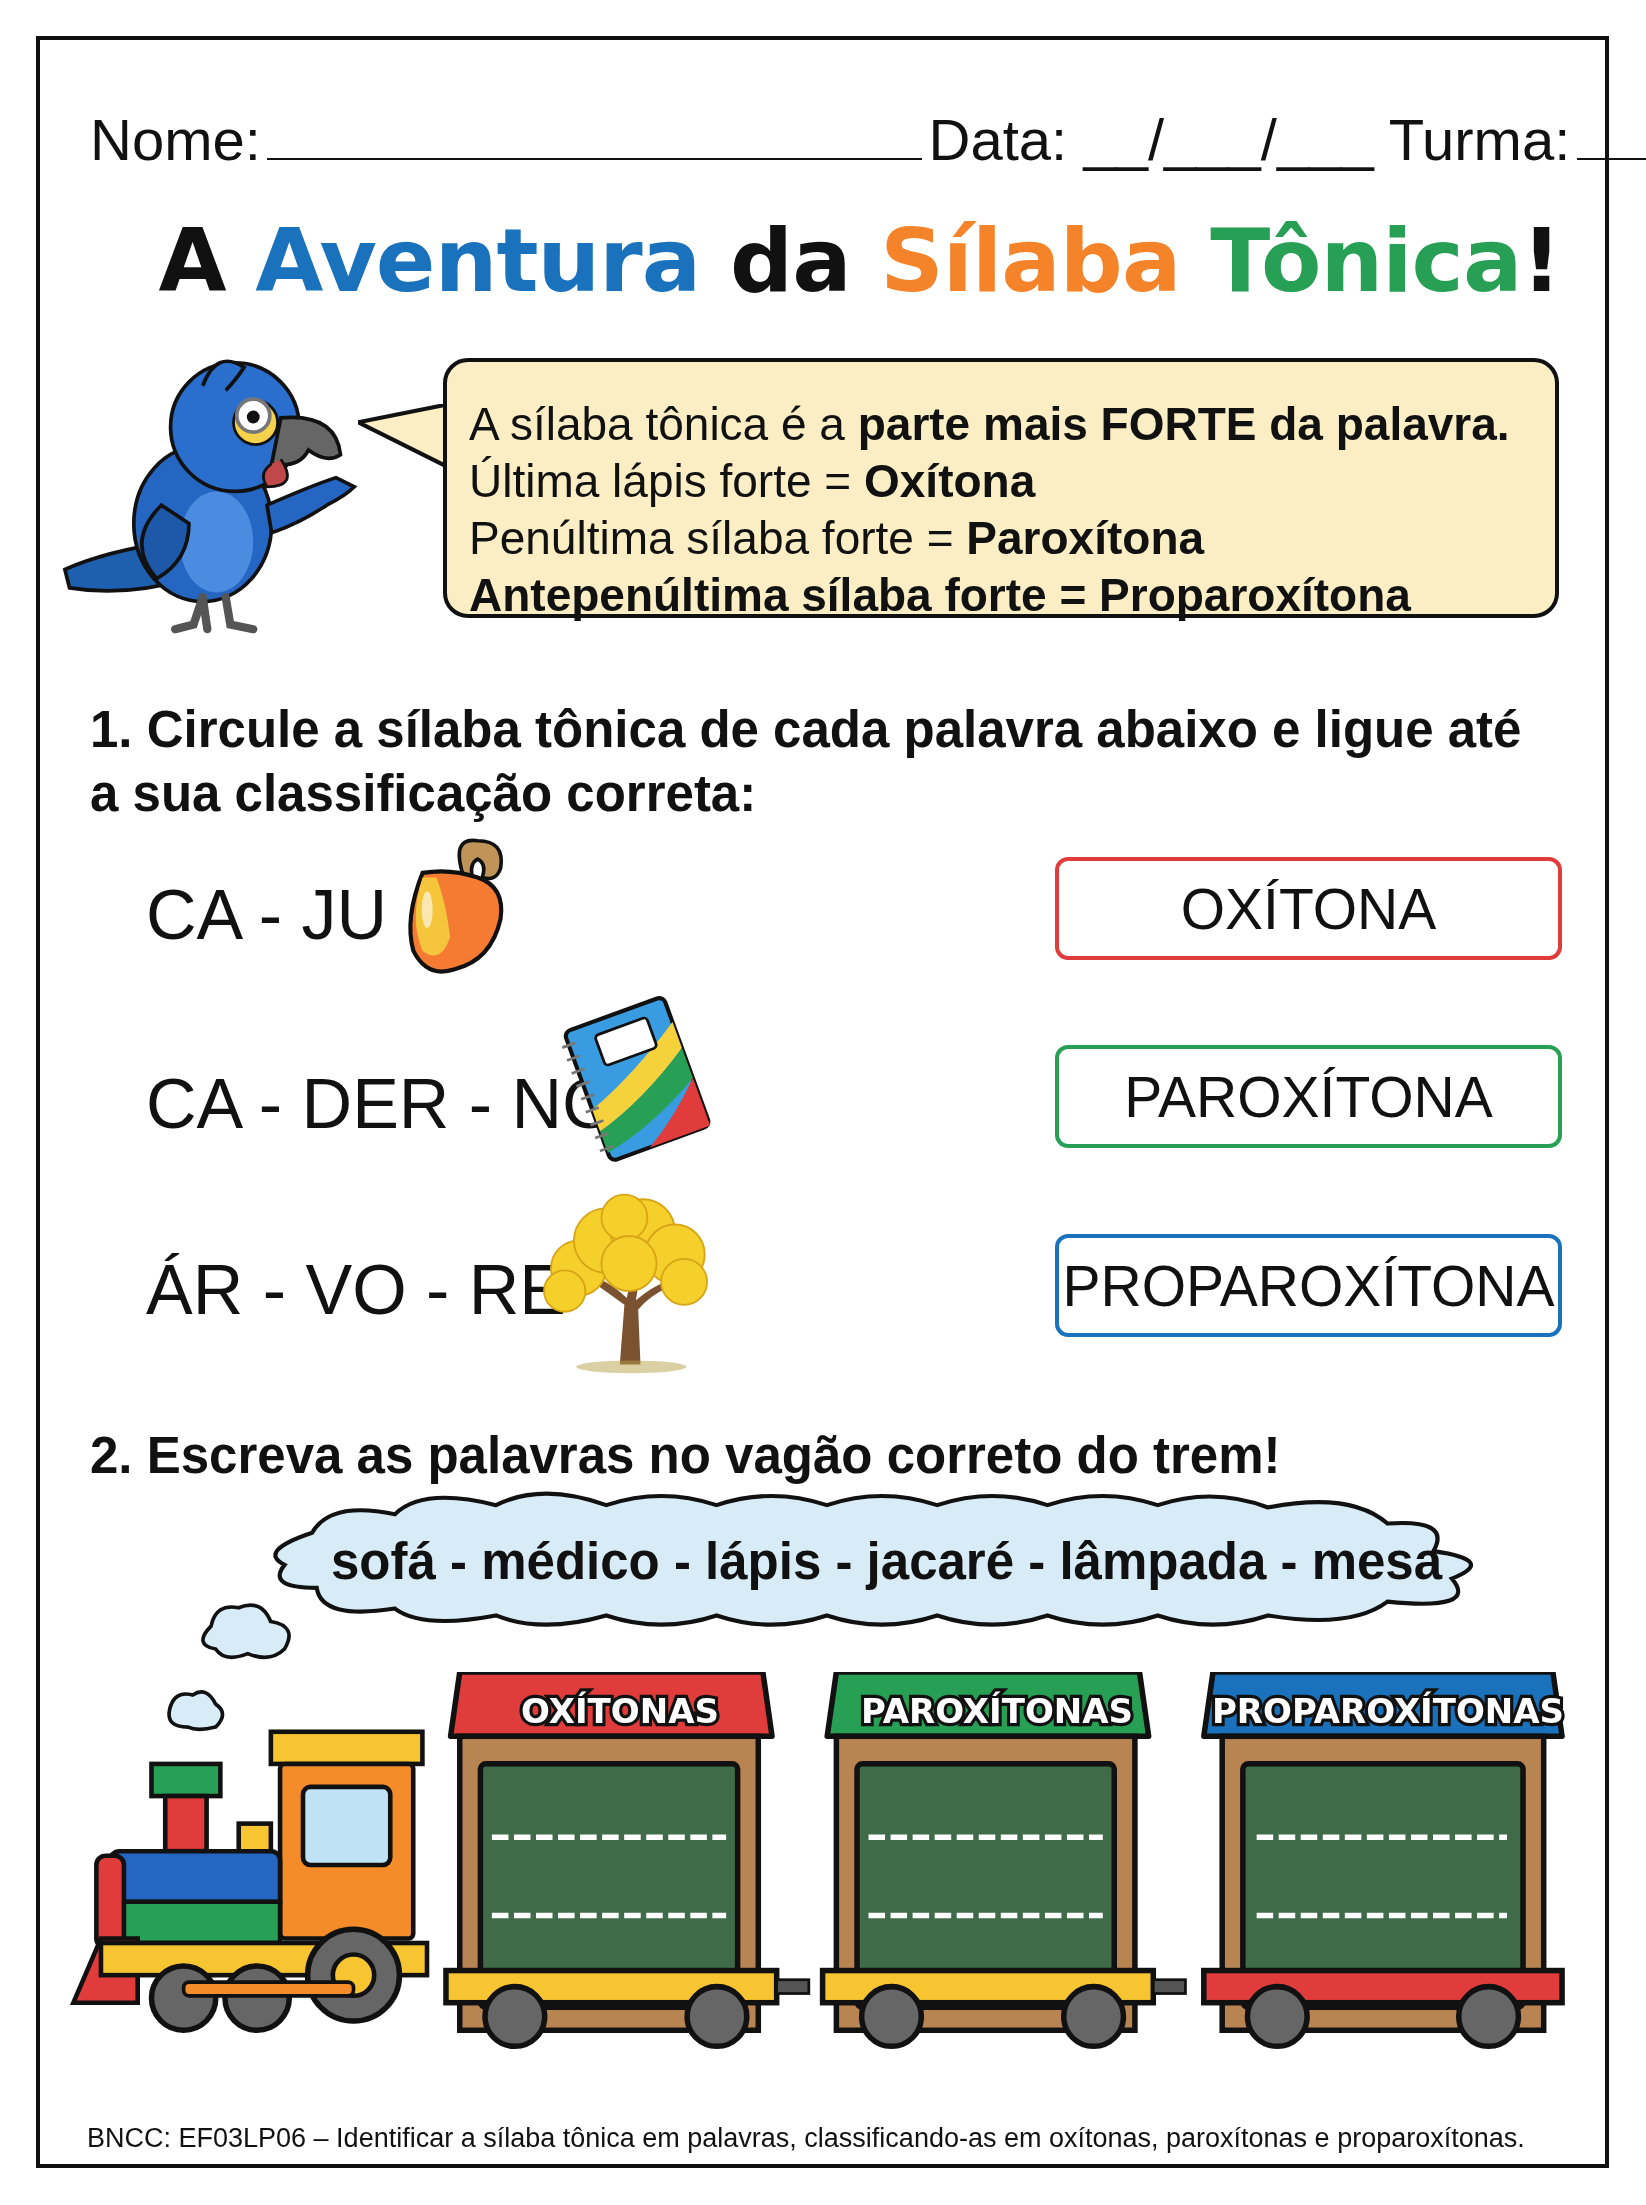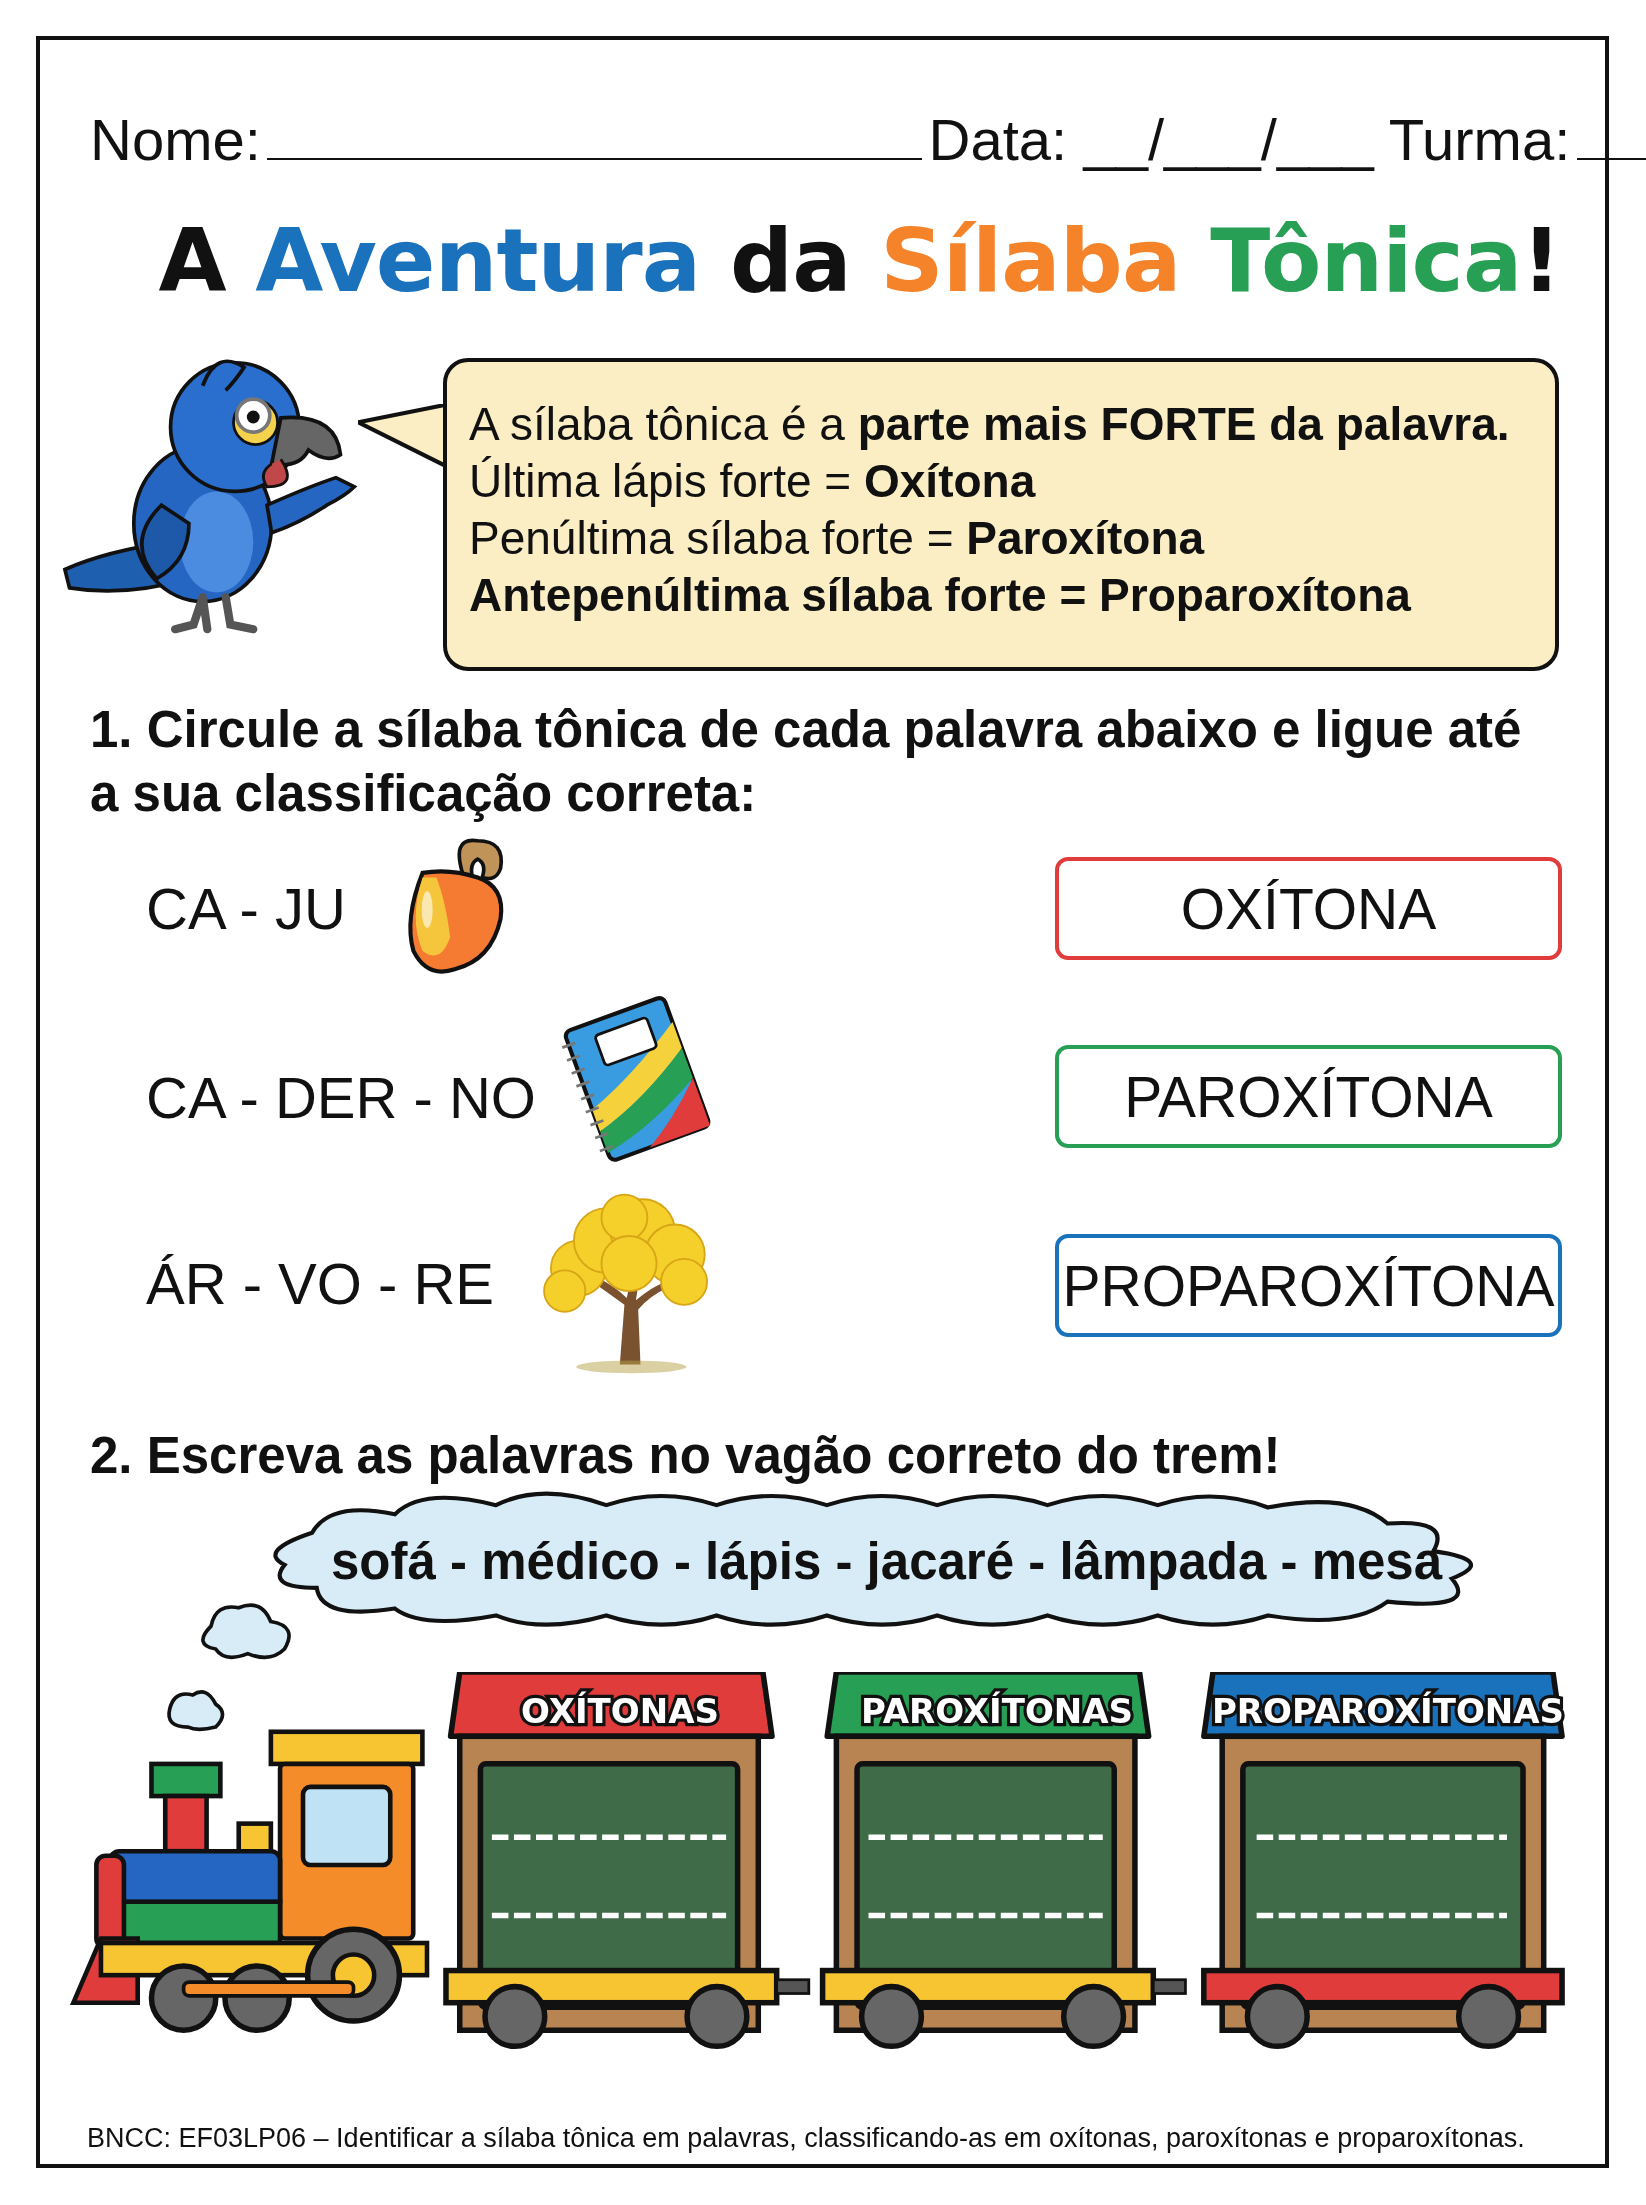--- a/index.html
+++ b/index.html
@@ -1,25 +1,25 @@
 <!DOCTYPE html>
 <html style="font-size:7.4px"><head>
 <meta charset="utf-8">
 <style>
   html,body{margin:0;padding:0;background:#fff;}
   body{width:1647px;height:2205px;position:relative;overflow:hidden;font-family:"Liberation Sans","DejaVu Sans",sans-serif;color:#111;}
   .frame{position:absolute;left:36px;top:36px;width:1573px;height:2132px;border:4.1px solid #111;box-sizing:border-box;}
   .hdr{position:absolute;left:90px;top:106px;font-size:58px;white-space:nowrap;}
   .hdr .line{display:inline-block;border-bottom:2.8px solid #111;height:36px;vertical-align:baseline;margin:0 6.4px;}
   .title{position:absolute;left:0;width:1647px;top:209px;text-align:center;font-family:"DejaVu Sans",sans-serif;font-weight:bold;font-size:88px;letter-spacing:-0.9px;padding-left:36px;}
-  .bubble{position:absolute;left:443px;top:358px;width:1116px;height:313px;background:#fbeec4;border:4.1px solid #111;border-radius:25px;box-sizing:border-box;padding:34px 0 0 22px;font-size:46px;line-height:57px;}
+  .bubble{position:absolute;left:443px;top:358px;width:1116px;height:260px;background:#fbeec4;border:4.1px solid #111;border-radius:25px;box-sizing:border-box;padding:34px 0 0 22px;font-size:46px;line-height:57px;}
   .tail{position:absolute;left:358px;top:404px;}
   .parrot{position:absolute;left:51px;top:349px;}
   .q{position:absolute;left:90px;font-weight:bold;font-size:51px;line-height:64px;margin-top:20px;}
-  .word{position:absolute;left:146px;font-size:58px;}
+  .word{position:absolute;left:146px;font-size:70px;}
   .box{position:absolute;left:1055px;width:507px;height:103px;border:4.6px solid;border-radius:13px;box-sizing:border-box;font-size:57px;display:flex;align-items:center;justify-content:center;}
   .cloud-words{position:absolute;left:331px;top:1532px;font-weight:bold;font-size:51px;}
   .footer{position:absolute;left:87px;top:2123px;font-size:27px;}
   .wagon-label{position:absolute;font-family:"DejaVu Sans",sans-serif;font-weight:bold;color:#fff;font-size:34px;text-align:center;paint-order:stroke;-webkit-text-stroke:6.4px #111;}
   .wagon-label span{position:relative;text-align:right;}
 </style>
 </head>
 <body>
 
 <div class="frame"></div>

